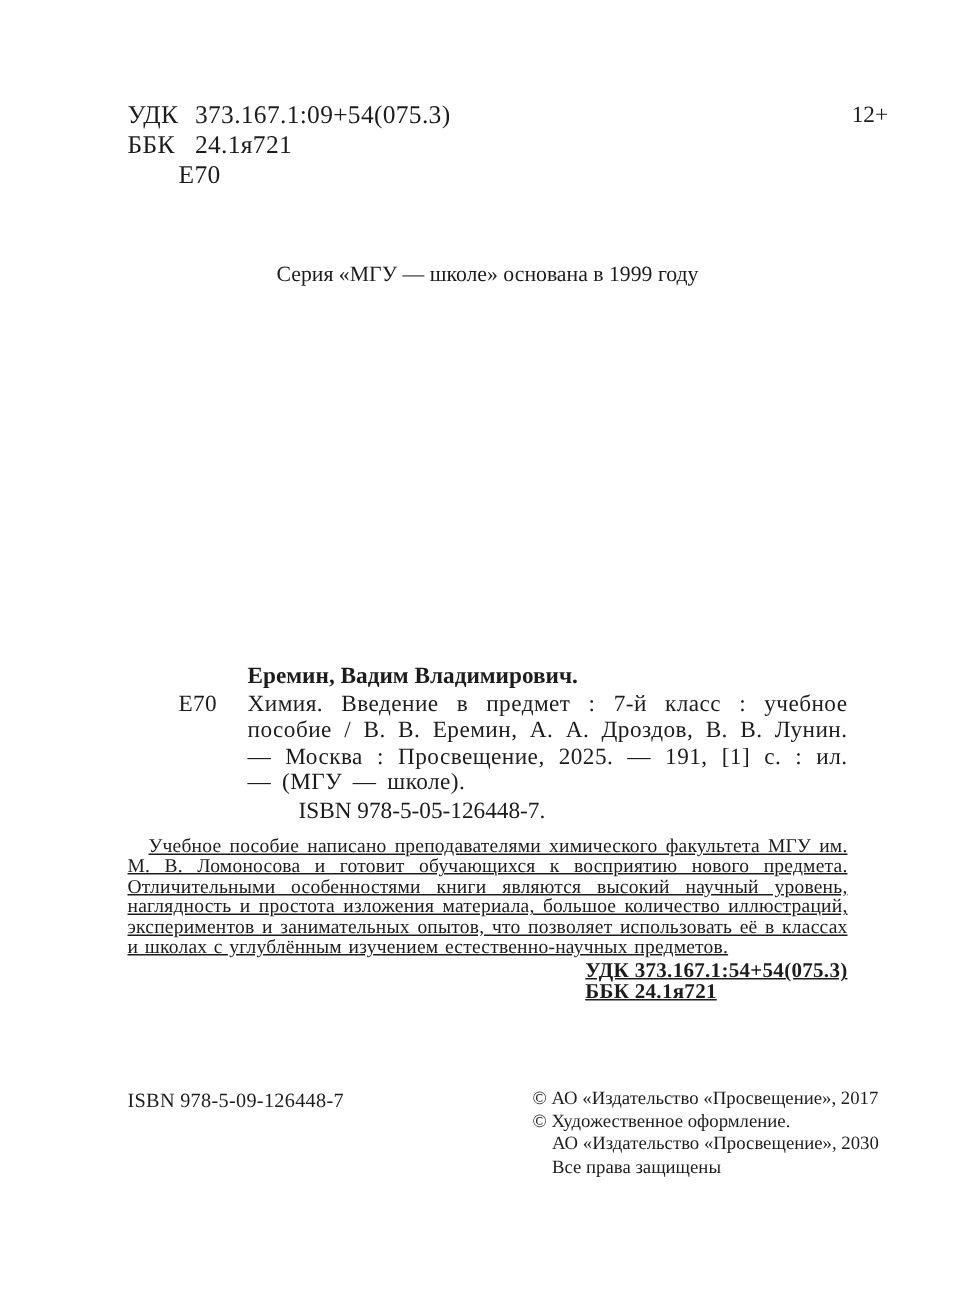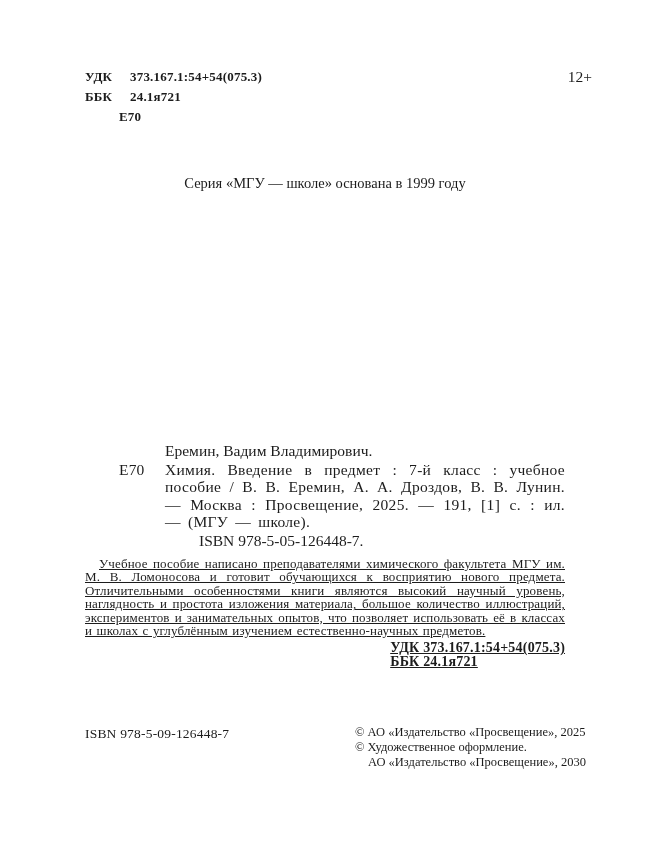--- a/index.html
+++ b/index.html
@@ -10,39 +10,39 @@
   }
   .page {
     position: relative;
     width: 650px; height: 865px;
     background: #ffffff;
     overflow: hidden;
   }
   
   .top-block {
     position: absolute; left: 85px; top: 67px;
-    font-size: 13px; font-weight: bold; line-height: 20px;
+    font-size: 17px; font-weight: normal; line-height: 20px;
     letter-spacing: 0.2px;
   }
   .top-row { display: flex; }
   .top-row .lbl { width: 45px; }
   .top-row.code { margin-left: 34px; }
   .age-badge {
     position: absolute; right: 58px; top: 67px;
     font-size: 15.5px; font-weight: normal; line-height: 20px;
   }
   
   .series-line {
     position: absolute; left: 0; top: 174px; width: 100%;
     text-align: center; font-size: 14.5px; line-height: 18px;
   }
   
   .main-block { position: absolute; left: 85px; top: 441px; width: 480px; }
   .author-heading {
-    margin-left: 80px; font-weight: normal;
+    margin-left: 80px; font-weight: bold;
     font-size: 15.5px; line-height: 20px;
   }
   .record {
     position: relative; margin-left: 80px; width: 400px;
     font-size: 15.5px; line-height: 17.4px;
     text-align: justify;
     word-spacing: 3px; letter-spacing: 0.3px;
   }
   .entry-code { position: absolute; left: -46px; top: 0; letter-spacing: 0.2px; }
   .isbn-line {
@@ -74,21 +74,21 @@
   .copyright .indented { padding-left: 13px; }
 </style>
 </head>
 <body>
 
 <div class="page" style="background: rgb(255, 255, 255); color: rgb(28, 28, 28);">
 
   <div class="top-block">
     <div class="top-row">
       <span class="lbl">УДК</span>
-      <span class="val">373.167.1:54+54(075.3)</span>
+      <span class="val">373.167.1:09+54(075.3)</span>
     </div>
     <div class="top-row">
       <span class="lbl">ББК</span>
       <span class="val">24.1я721</span>
     </div>
     <div class="top-row code">Е70</div>
   </div>
 
   <div class="age-badge">12+</div>
 
@@ -108,19 +108,20 @@
 
     <div class="footer-codes">
       <div>УДК 373.167.1:54+54(075.3)</div>
       <div>ББК 24.1я721</div>
     </div>
   </div>
 
   <div class="bottom-block">
     <div class="isbn-footer">ISBN 978-5-09-126448-7</div>
     <div class="copyright">
-      <div>© АО «Издательство «Просвещение», 2025</div>
+      <div>© АО «Издательство «Просвещение», 2017</div>
       <div>© Художественное оформление.</div>
       <div class="indented">АО «Издательство «Просвещение», 2030</div>
+      <div class="indented">Все права защищены</div>
     </div>
   </div>
 
 </div>
 
 </body></html>

